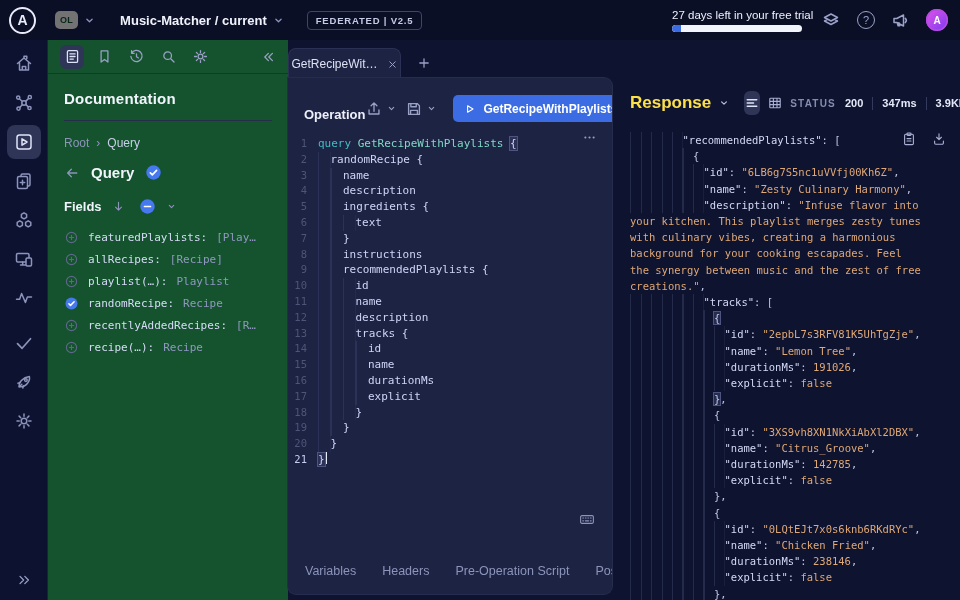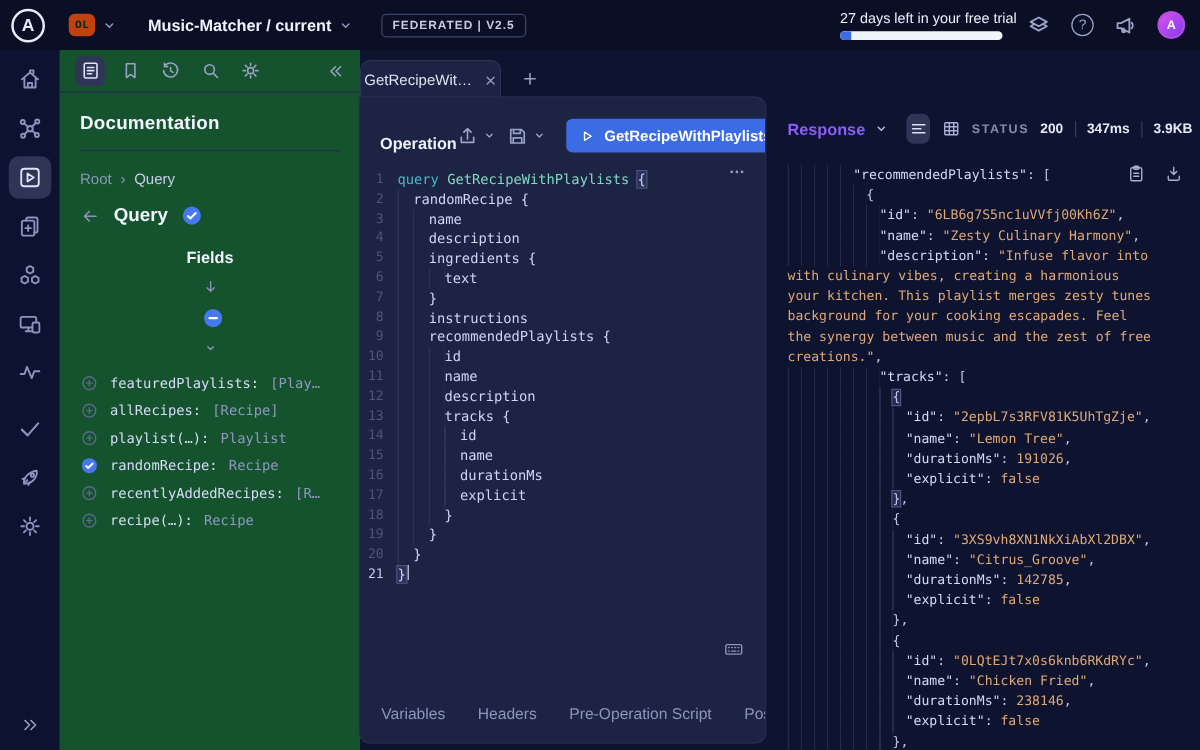--- a/index.html
+++ b/index.html
@@ -3,21 +3,21 @@
 <meta charset="utf-8">
 <style>
   *{box-sizing:border-box;margin:0;padding:0;}
   html,body{width:960px;height:600px;overflow:hidden;}
   body{position:relative;background:#0e1330;font-family:"Liberation Sans",sans-serif;-webkit-font-smoothing:antialiased;}
   svg{display:block;}
 
   
   .topbar{position:absolute;top:0;left:0;right:0;height:40px;background:#0a0f26;display:flex;align-items:center;z-index:9;}
   .logo{width:27px;height:27px;border-radius:50%;border:2px solid #e9ecf8;color:#e9ecf8;font-weight:bold;font-size:14px;display:grid;place-items:center;margin:0 11px 0 9px;}
-  .org{background:#c2410c;color:#06271a;font-weight:800;font-size:9px;padding:4px 5px;border-radius:5px;letter-spacing:.3px;margin-left:8px;font-family:Liberation Mono, monospace;}
+  .org{background:#737373;color:#06271a;font-weight:800;font-size:9px;padding:4px 5px;border-radius:5px;letter-spacing:.3px;margin-left:8px;}
   .chev{color:#8d94bb;margin-left:5px;}
   .chev svg{width:13px;height:13px;}
   .gname{margin-left:24px;font-size:13px;font-weight:700;color:#f1f3fc;}
   .fed{margin-left:22px;border:1px solid #3e4569;border-radius:4px;padding:3px 8px;font-size:9.5px;font-weight:700;letter-spacing:.8px;color:#c6cbe6;}
   .spacer{flex:1;}
   .trial{width:130px;margin-right:4px;}
   .trial-t{font-size:11.5px;color:#eef0fa;white-space:nowrap;margin-bottom:4px;}
   .trial-bar{height:7px;border-radius:4px;background:#f2f4fb;overflow:hidden;}
   .trial-fill{height:100%;background:#3c6ce4;border-radius:4px 0 0 4px;}
   .tb-ic{width:20px;height:20px;color:#9ba2c8;margin-left:15px;}
@@ -45,21 +45,21 @@
   .docs-body{padding:16px;}
   .docs-title{font-size:15px;font-weight:700;color:#f2f4fd;letter-spacing:.2px;}
   .docs hr{border:none;border-top:1px solid #262c4b;margin:13px 0 0;}
   .crumb{margin-top:15px;font-size:12px;color:#8d94ba;display:flex;gap:7px;align-items:center;}
   .crumb .cur{color:#c9cee9;}
   .trow{margin-top:14px;display:flex;align-items:center;gap:11px;}
   .trow .back{color:#8d94ba;width:16px;height:16px;}
   .trow .back svg{width:16px;height:16px;}
   .tname{font-size:15px;font-weight:700;color:#f2f4fd;}
   .badge16 svg{width:17px;height:17px;}
-  .frow{margin-top:17px;display:flex;align-items:center;gap:10px;flex-direction:column;}
+  .frow{margin-top:17px;display:flex;align-items:center;gap:10px;}
   .flabel{font-size:13px;font-weight:700;color:#f2f4fd;}
   .sort{color:#8d94ba;}.sort svg{width:13px;height:13px;}
   .tiny-chev{color:#8d94ba;}.tiny-chev svg{width:11px;height:11px;}
   .fields{margin-top:11px;}
   .field{display:flex;align-items:center;gap:9px;height:22px;font-family:"DejaVu Sans Mono",monospace;font-size:11px;white-space:nowrap;overflow:hidden;}
   .field .pc{width:15px;height:15px;color:#5f668c;flex:none;}
   .field .pc svg{width:15px;height:15px;}
   .field .nm{color:#d6dcf8;}
   .field .ty{color:#9098c2;}
 
@@ -93,21 +93,21 @@
   .cursor{display:inline-block;width:1.5px;height:12px;background:#e6e9f8;vertical-align:-1.5px;margin-left:1px;}
   .dots{position:absolute;top:52px;right:15px;color:#9aa1c6;}
   .dots svg{width:15px;height:15px;}
   .kbd-btn{position:absolute;right:15px;bottom:66px;color:#8d94bb;}
   .kbd-btn svg{width:20px;height:17px;}
   .btabs{position:absolute;left:0;right:0;bottom:0;height:46px;display:flex;align-items:center;gap:26px;padding:0 17px;font-size:12.5px;color:#8d94bb;white-space:nowrap;overflow:hidden;}
 
   
   .resp{position:absolute;left:332px;top:0;right:0;bottom:0;}
   .resp-head{position:absolute;top:50px;left:10px;right:6px;height:26px;display:flex;align-items:center;}
-  .resp-title{font-size:13px;font-weight:700;color:#8b5cf6;margin-right:7px;}
+  .resp-title{font-size:17px;font-weight:700;color:#fde047;margin-right:7px;}
   .rh-chev{color:#b9bfdd;margin-right:14px;}
   .rh-chev svg{width:12px;height:12px;}
   .rh-ic{width:25px;height:24px;display:grid;place-items:center;border-radius:6px;color:#aab1d4;margin-right:7px;}
   .rh-ic svg{width:16px;height:16px;}
   .rh-ic.sel{background:#2e3557;color:#dfe3f6;}
   .status{margin-left:auto;display:flex;align-items:center;gap:9px;}
   .st-l{font-size:10px;font-weight:700;letter-spacing:1.2px;color:#858cae;}
   .st-v{font-size:11px;color:#e6e9f7;font-weight:600;}
   .st-sep{width:1px;height:13px;background:#343a5e;}
   .json{position:absolute;top:92px;left:10px;right:0;bottom:0;overflow:hidden;font-family:"DejaVu Sans Mono",monospace;font-size:10.5px;line-height:16.2px;--u:10.5px;}
@@ -507,22 +507,22 @@
             <path d="M10 3.5v7M7 7.8l3 3 3-3M4.5 12.5v2.5a1.5 1.5 0 001.5 1.5h8a1.5 1.5 0 001.5-1.5v-2.5"></path>
           </svg>
         </span>
     </div>
     <div class="json" id="json">
         <div class="jl" style="--n: 5;"><span class="k">"recommendedPlaylists"</span><span class="p">: [</span></div>
         <div class="jl" style="--n: 6;"><span class="p">{</span></div>
         <div class="jl" style="--n: 7;"><span class="k">"id"</span><span class="p">: </span><span class="v">"6LB6g7S5nc1uVVfj00Kh6Z"</span><span class="p">,</span></div>
         <div class="jl" style="--n: 7;"><span class="k">"name"</span><span class="p">: </span><span class="v">"Zesty Culinary Harmony"</span><span class="p">,</span></div>
         <div class="jl" style="--n: 7;"><span class="k">"description"</span><span class="p">: </span><span class="v">"Infuse flavor into</span></div>
+        <div class="jl" style="--n: 0;"><span class="v">your kitchen. This playlist merges zesty tunes</span></div>
         <div class="jl" style="--n: 0;"><span class="v">with culinary vibes, creating a harmonious</span></div>
-        <div class="jl" style="--n: 0;"><span class="v">your kitchen. This playlist merges zesty tunes</span></div>
         <div class="jl" style="--n: 0;"><span class="v">background for your cooking escapades. Feel</span></div>
         <div class="jl" style="--n: 0;"><span class="v">the synergy between music and the zest of free</span></div>
         <div class="jl" style="--n: 0;"><span class="v">creations."</span><span class="p">,</span></div>
         <div class="jl" style="--n: 7;"><span class="k">"tracks"</span><span class="p">: [</span></div>
         <div class="jl" style="--n: 8;"><span class="px">{</span></div>
         <div class="jl" style="--n: 9;"><span class="k">"id"</span><span class="p">: </span><span class="v">"2epbL7s3RFV81K5UhTgZje"</span><span class="p">,</span></div>
         <div class="jl" style="--n: 9;"><span class="k">"name"</span><span class="p">: </span><span class="v">"Lemon Tree"</span><span class="p">,</span></div>
         <div class="jl" style="--n: 9;"><span class="k">"durationMs"</span><span class="p">: </span><span class="v">191026</span><span class="p">,</span></div>
         <div class="jl" style="--n: 9;"><span class="k">"explicit"</span><span class="p">: </span><span class="v">false</span></div>
         <div class="jl" style="--n: 8;"><span class="px">}</span><span class="p">,</span></div>

